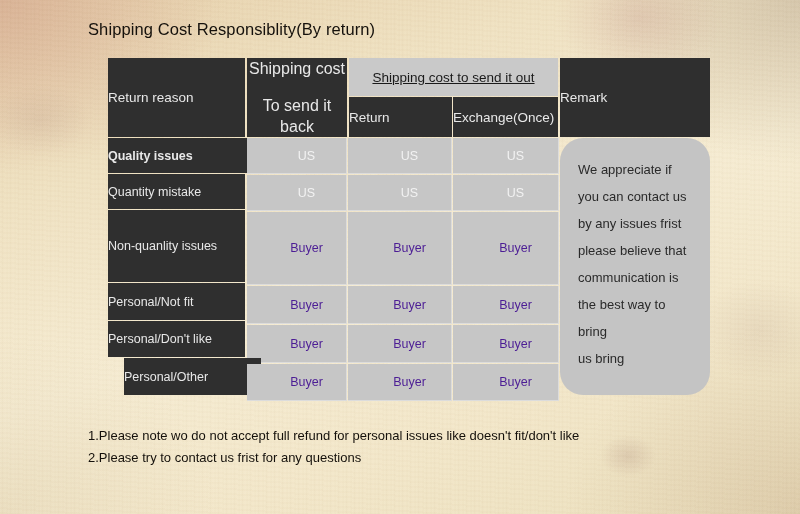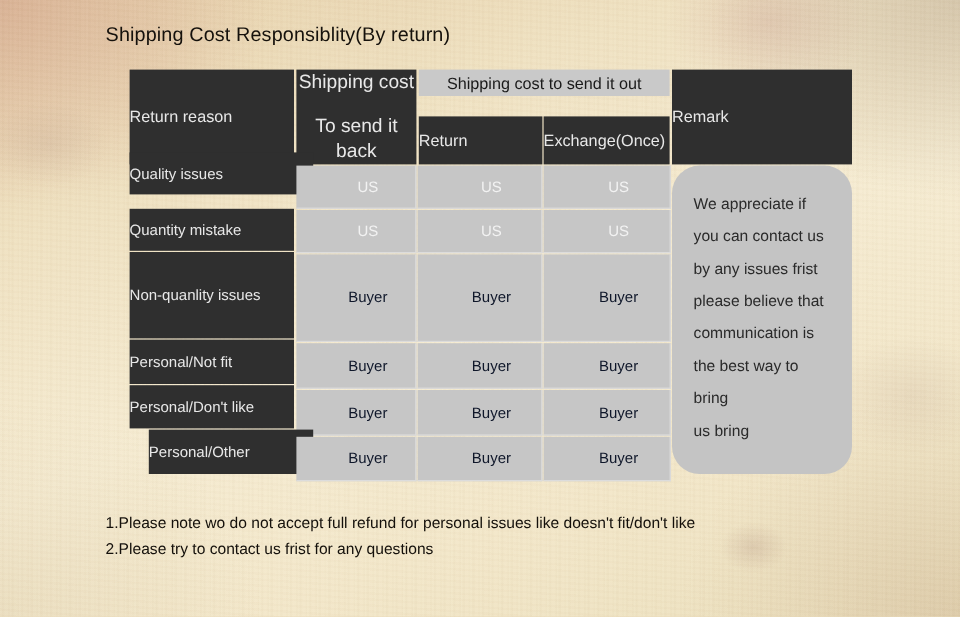--- a/index.html
+++ b/index.html
@@ -105,21 +105,21 @@
     background: #c9c9c9;
     color: #1a1a1a;
   }
   .val {
     background: #c6c6c6;
     color: #f2f2f2;
     border-right: 1px solid #dcdcdc;
     border-bottom: 1px solid #dcdcdc;
   }
   .val.buyer {
-    color: #0f172a;
+    color: #4c1d95;
   }
   .remark {
     background: #c4c4c4;
     color: #2a2a2a;
     display: block;
     padding: 18px 14px 0 18px;
     text-align: left;
     line-height: 27px;
     font-size: 13px;
     border-radius: 23px;
@@ -154,29 +154,29 @@
 
   <div id="matrix">
 
     <div class="cell dark hdr-label" style="left:0px; top:0px; width:137px; height:79px;">Return reason</div>
 
     <div class="cell dark hdr-two-line" style="left:139px; top:0px; width:100px; height:79px;">
       <span>Shipping cost</span>
       <span>To send it back</span>
     </div>
 
-    <div class="cell lighthdr hdr-label" style="left:241px; top:0px; width:209px; height:22px;">Shipping cost to send it out</div>
+    <div class="cell lighthdr hdr-label" style="left:241px; top:0px; width:209px; height:38px;text-decoration:underline;">Shipping cost to send it out</div>
 
     <div class="cell dark hdr-label" style="left:241px; top:39px; width:103px; height:40px;">Return</div>
 
     <div class="cell dark hdr-label" style="left:345px; top:39px; width:105px; height:40px;">Exchange(Once)</div>
 
     <div class="cell dark hdr-label" style="left:452px; top:0px; width:150px; height:79px;">Remark</div>
 
-    <div class="cell dark rowlabel" style="left:0px; top:69px; width:153px; height:35px;">Quality issues</div>
+    <div class="cell dark rowlabel" style="left:0px; top:80px; width:153px; height:35px;font-weight:bold;">Quality issues</div>
     <div class="cell val valtext" style="left:139px; top:80px; width:100px; height:36px;">US</div>
     <div class="cell val valtext" style="left:240px; top:80px; width:104px; height:36px;">US</div>
     <div class="cell val valtext" style="left:345px; top:80px; width:106px; height:36px;">US</div>
 
     <div class="cell dark rowlabel" style="left:0px; top:116px; width:137px; height:35px;">Quantity mistake</div>
     <div class="cell val valtext" style="left:139px; top:117px; width:100px; height:36px;">US</div>
     <div class="cell val valtext" style="left:240px; top:117px; width:104px; height:36px;">US</div>
     <div class="cell val valtext" style="left:345px; top:117px; width:106px; height:36px;">US</div>
 
     <div class="cell dark rowlabel" style="left:0px; top:152px; width:137px; height:72px;">Non-quanlity issues</div>

